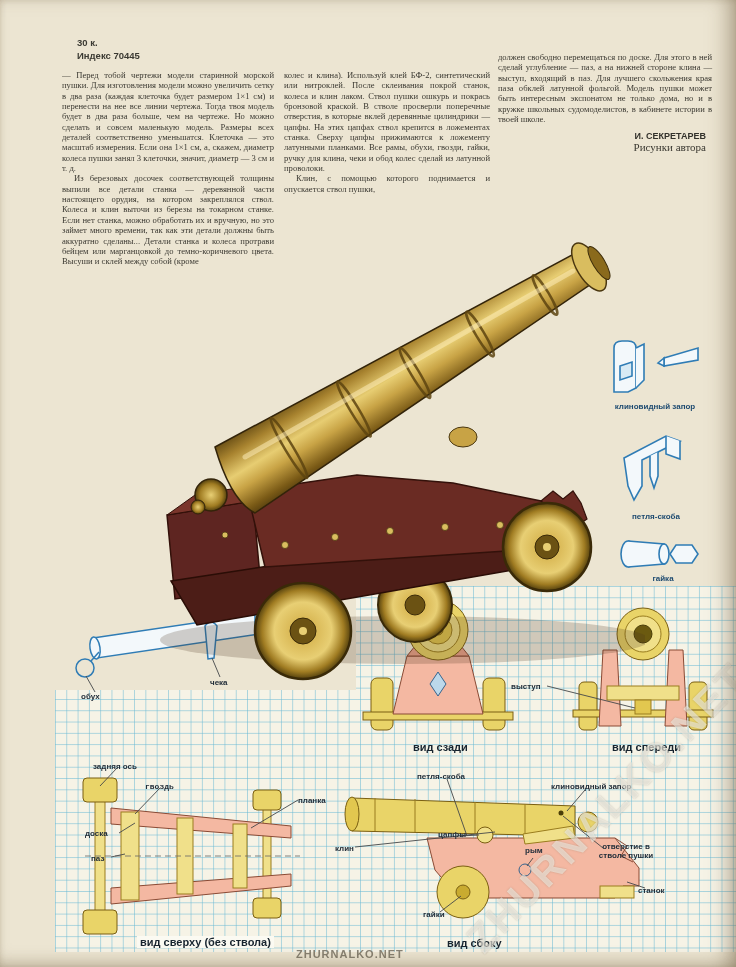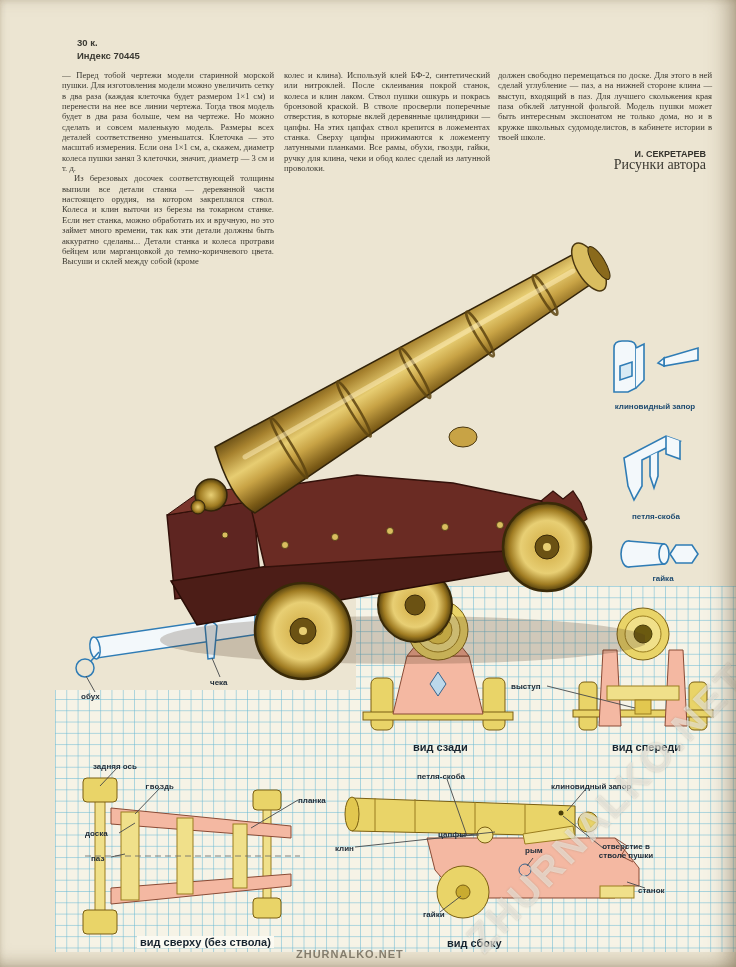--- a/index.html
+++ b/index.html
@@ -12,24 +12,24 @@
 
   .page-title { position:absolute; left:498px; top:42px; width:215px; text-align:right;
     font-family:"Liberation Sans",sans-serif; font-weight:bold; font-size:21px;
     letter-spacing:2.5px; color:#1a9dce; z-index:15; }
 
   .col { position:absolute; font-size:8.6px; line-height:10.35px; color:#3a3831;
     text-align:justify; z-index:15; }
   .col p.indent { text-indent:12px; }
   #col1 { left:62px;  top:70px; width:212px; }
   #col2 { left:284px; top:70px; width:206px; }
-  #col3 { left:498px; top:70px; width:214px; }
+  #col3 { left:498px; top:52px; width:214px; }
   .author { margin-top:7px; text-align:right; padding-right:6px;
     font-family:"Liberation Sans",sans-serif; font-weight:bold; font-size:9px; color:#33322c; }
-  .author-note { text-align:right; padding-right:6px; font-size:14px; color:#3a3831; }
+  .author-note { text-align:right; padding-right:6px; font-size:11px; color:#3a3831; }
 
   .cannon { position:absolute; left:105px; top:185px; z-index:10; }
 
   .grid-area { position:absolute; left:55px; top:586px; width:681px; height:366px; z-index:1;
     background-color:#f6f3e6;
     background-image:
       linear-gradient(to right,  rgba(105,185,212,0.55) 1px, transparent 1px),
       linear-gradient(to bottom, rgba(105,185,212,0.55) 1px, transparent 1px);
     background-size:11.3px 11.3px; }
   .grid-cream { position:absolute; left:0; top:0; width:301px; height:104px; background:#ece5d2; }
@@ -68,20 +68,21 @@
     <div>Индекс 70445</div>
   </div>
 
 
   <div class="col" id="col1">
     <p>— Перед тобой чертежи модели старинной морской пушки. Для изготовления модели можно увеличить сетку в два раза (каждая клеточка будет размером 1×1 см) и перенести на нее все линии чертежа. Тогда твоя модель будет в два раза больше, чем на чертеже. Но можно сделать и совсем маленькую модель. Размеры всех деталей соответственно уменьшатся. Клеточка — это масштаб измерения. Если она 1×1 см, а, скажем, диаметр колеса пушки занял 3 клеточки, значит, диаметр — 3 см и т. д.</p>
     <p class="indent">Из березовых досочек соответствующей толщины выпили все детали станка — деревянной части настоящего орудия, на котором закреплялся ствол. Колеса и клин выточи из березы на токарном станке. Если нет станка, можно обработать их и вручную, но это займет много времени, так как эти детали должны быть аккуратно сделаны... Детали станка и колеса протрави бейцем или марганцовкой до темно-коричневого цвета. Высуши и склей между собой (кроме</p>
   </div>
   <div class="col" id="col2">
     <p>колес и клина). Используй клей БФ-2, синтетический или нитроклей. После склеивания покрой станок, колеса и клин лаком. Ствол пушки ошкурь и покрась бронзовой краской. В стволе просверли поперечные отверстия, в которые вклей деревянные цилиндрики — цапфы. На этих цапфах ствол крепится в ложементах станка. Сверху цапфы прижимаются к ложементу латунными планками. Все рамы, обухи, гвозди, гайки, ручку для клина, чеки и обод колес сделай из латунной проволоки.</p>
+    <p class="indent">Клин, с помощью которого поднимается и опускается ствол пушки,</p>
   </div>
   <div class="col" id="col3">
     <p>должен свободно перемещаться по доске. Для этого в ней сделай углубление — паз, а на нижней стороне клина — выступ, входящий в паз. Для лучшего скольжения края паза обклей латунной фольгой. Модель пушки может быть интересным экспонатом не только дома, но и в кружке школьных судомоделистов, в кабинете истории в твоей школе.</p>
     <div class="author">И. СЕКРЕТАРЕВ</div>
     <div class="author-note">Рисунки автора</div>
   </div>
 
   <svg class="cannon" width="540" height="500" viewBox="0 0 540 500">
     <defs>
       <linearGradient id="brassGrad" gradientUnits="userSpaceOnUse" x1="108" y1="258" x2="154" y2="332">

